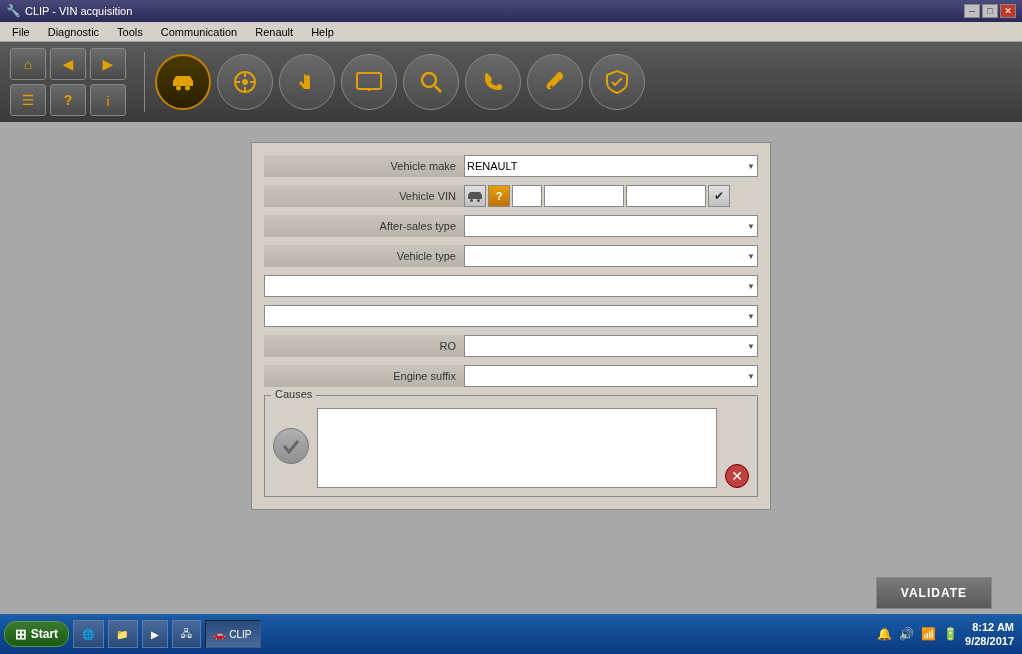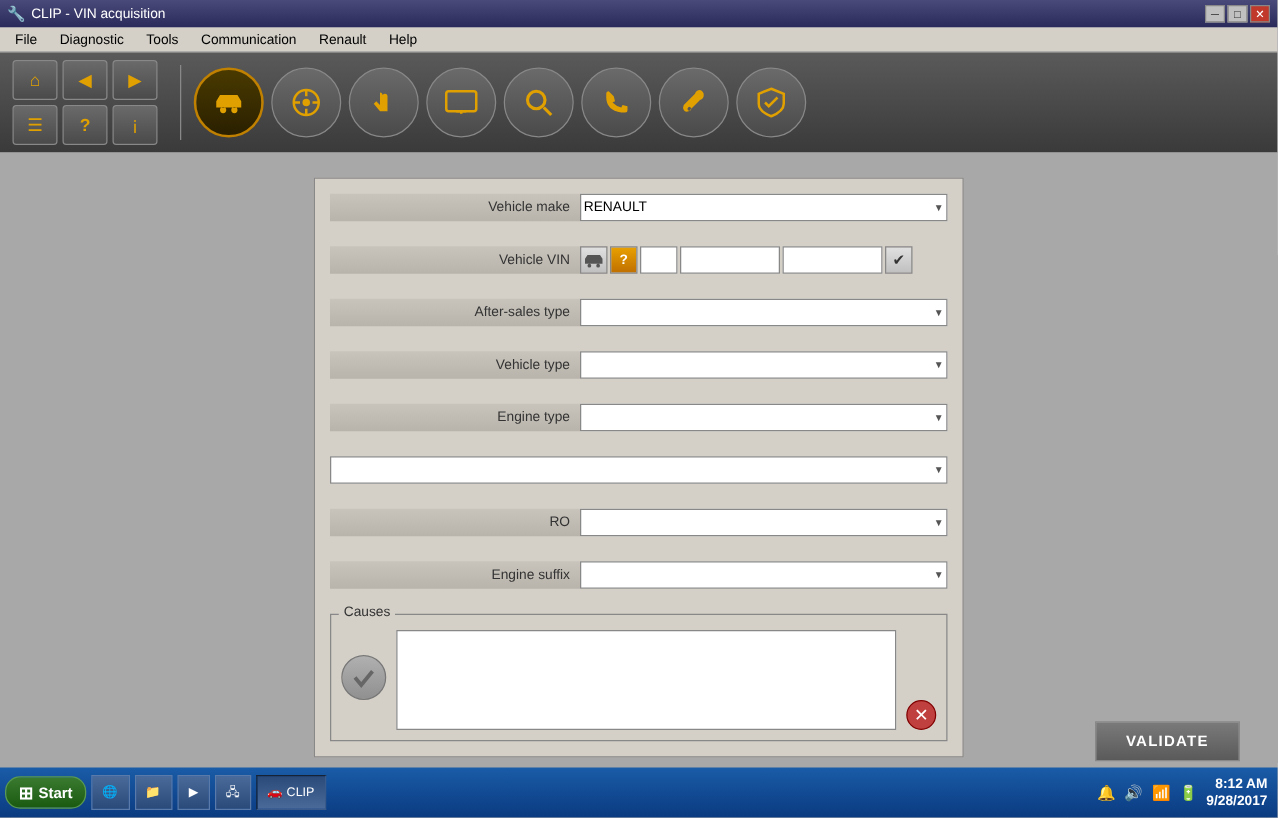--- a/index.html
+++ b/index.html
@@ -108,21 +108,21 @@
     #form-panel {
       background: #d4d0c8;
       border: 1px solid #888;
       width: 520px;
       padding: 12px;
     }
 
     .form-row {
       display: flex;
       align-items: center;
-      margin-bottom: 20px;
+      margin-bottom: 8px;
     }
     .form-label {
       width: 200px;
       text-align: right;
       padding-right: 8px;
       font-size: 11px;
       color: #333;
       background: linear-gradient(to bottom, #c8c4bc, #b8b4ac);
       height: 22px;
       display: flex;
@@ -505,21 +505,20 @@
       <div class="form-input-wrap">
         <div class="select-wrap" style="flex:1;">
           <select>
             <option value=""></option>
           </select>
         </div>
       </div>
     </div>
 
     <div class="form-row">
-      <div class="form-label">Engine type</div>
       <div class="form-input-wrap">
         <div class="select-wrap" style="flex:1;">
           <select>
             <option value=""></option>
           </select>
         </div>
       </div>
     </div>
 
     <div class="form-row">

